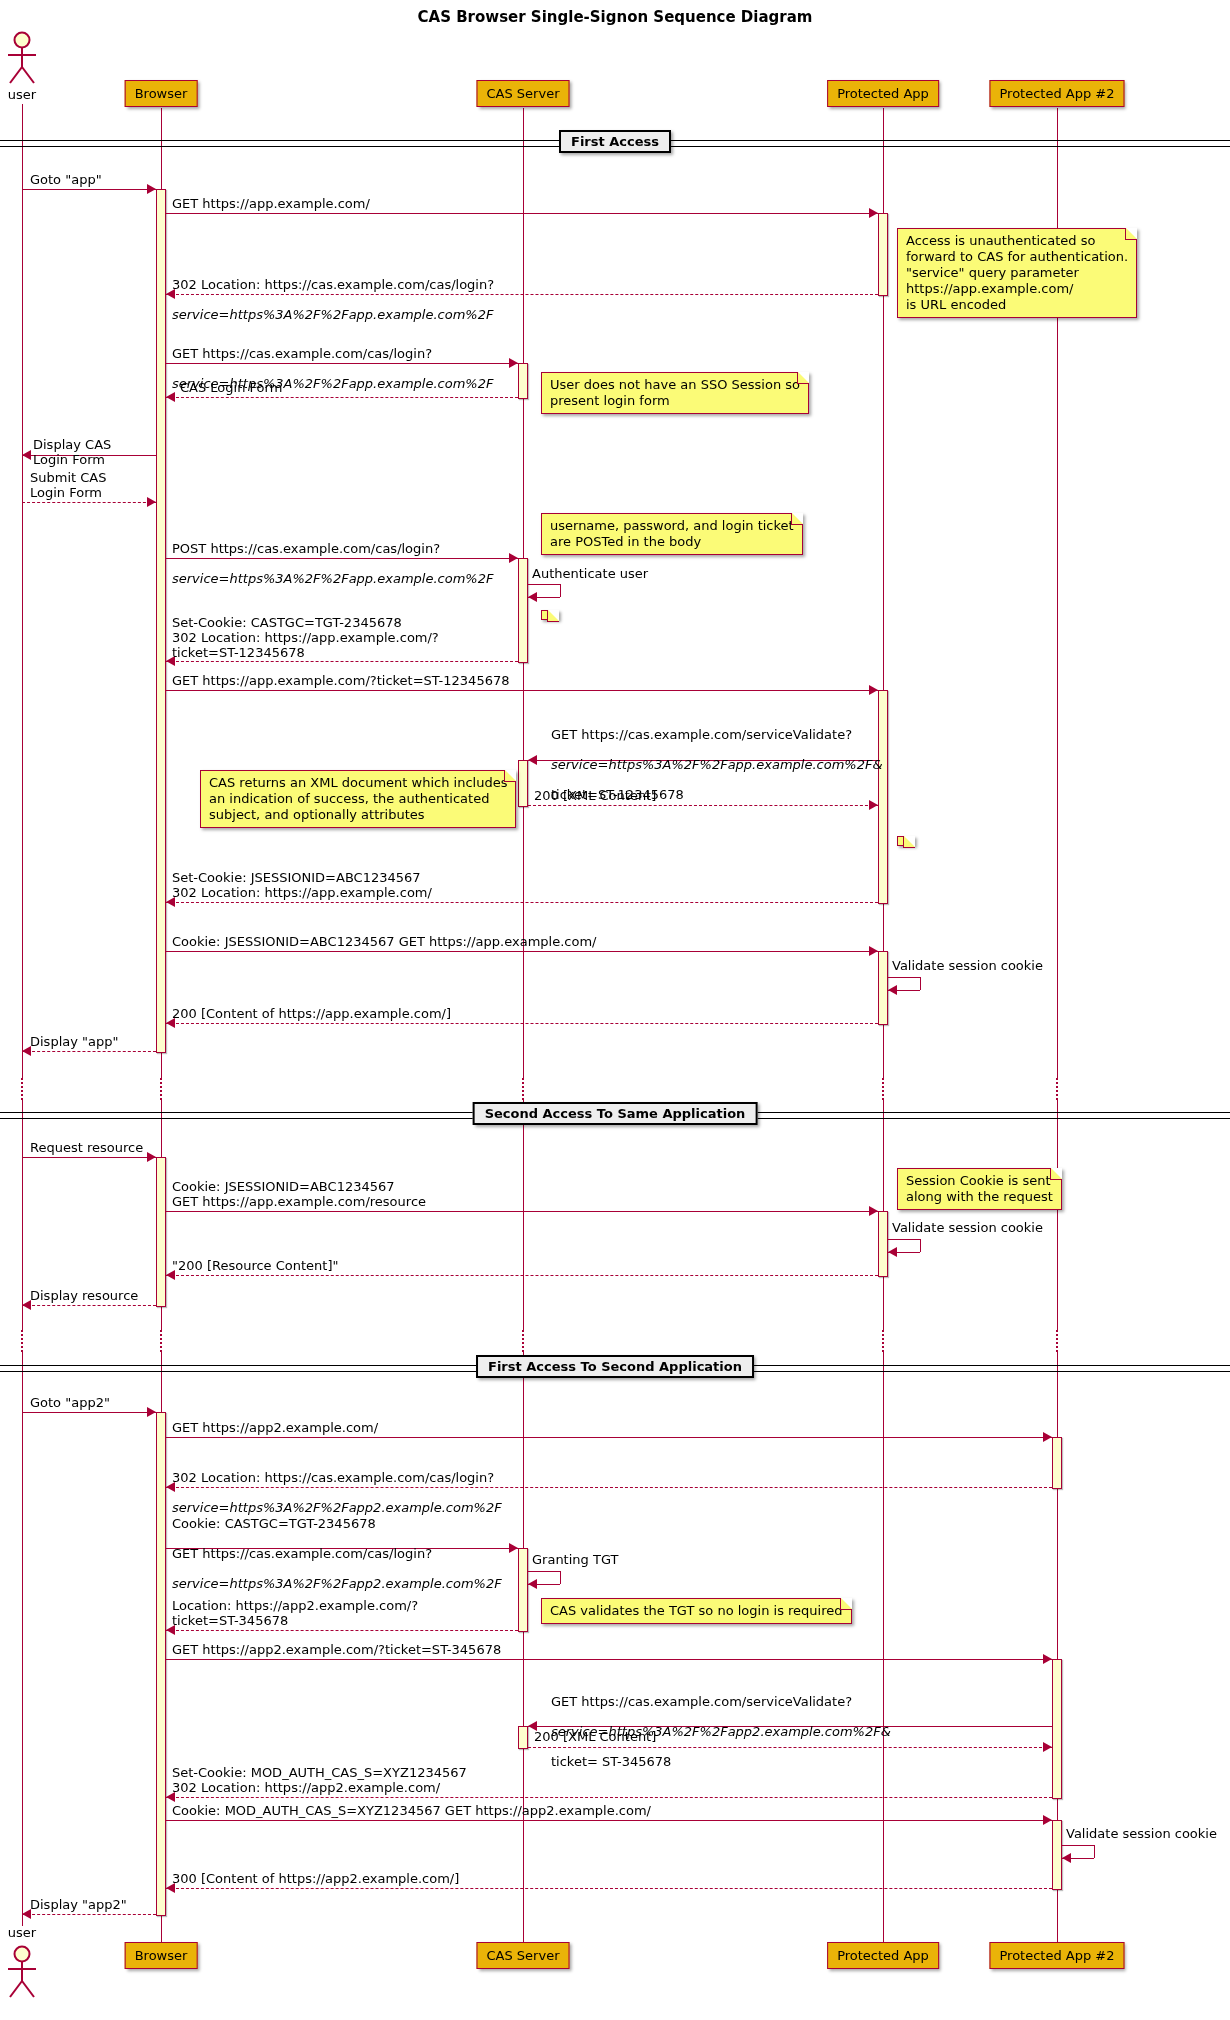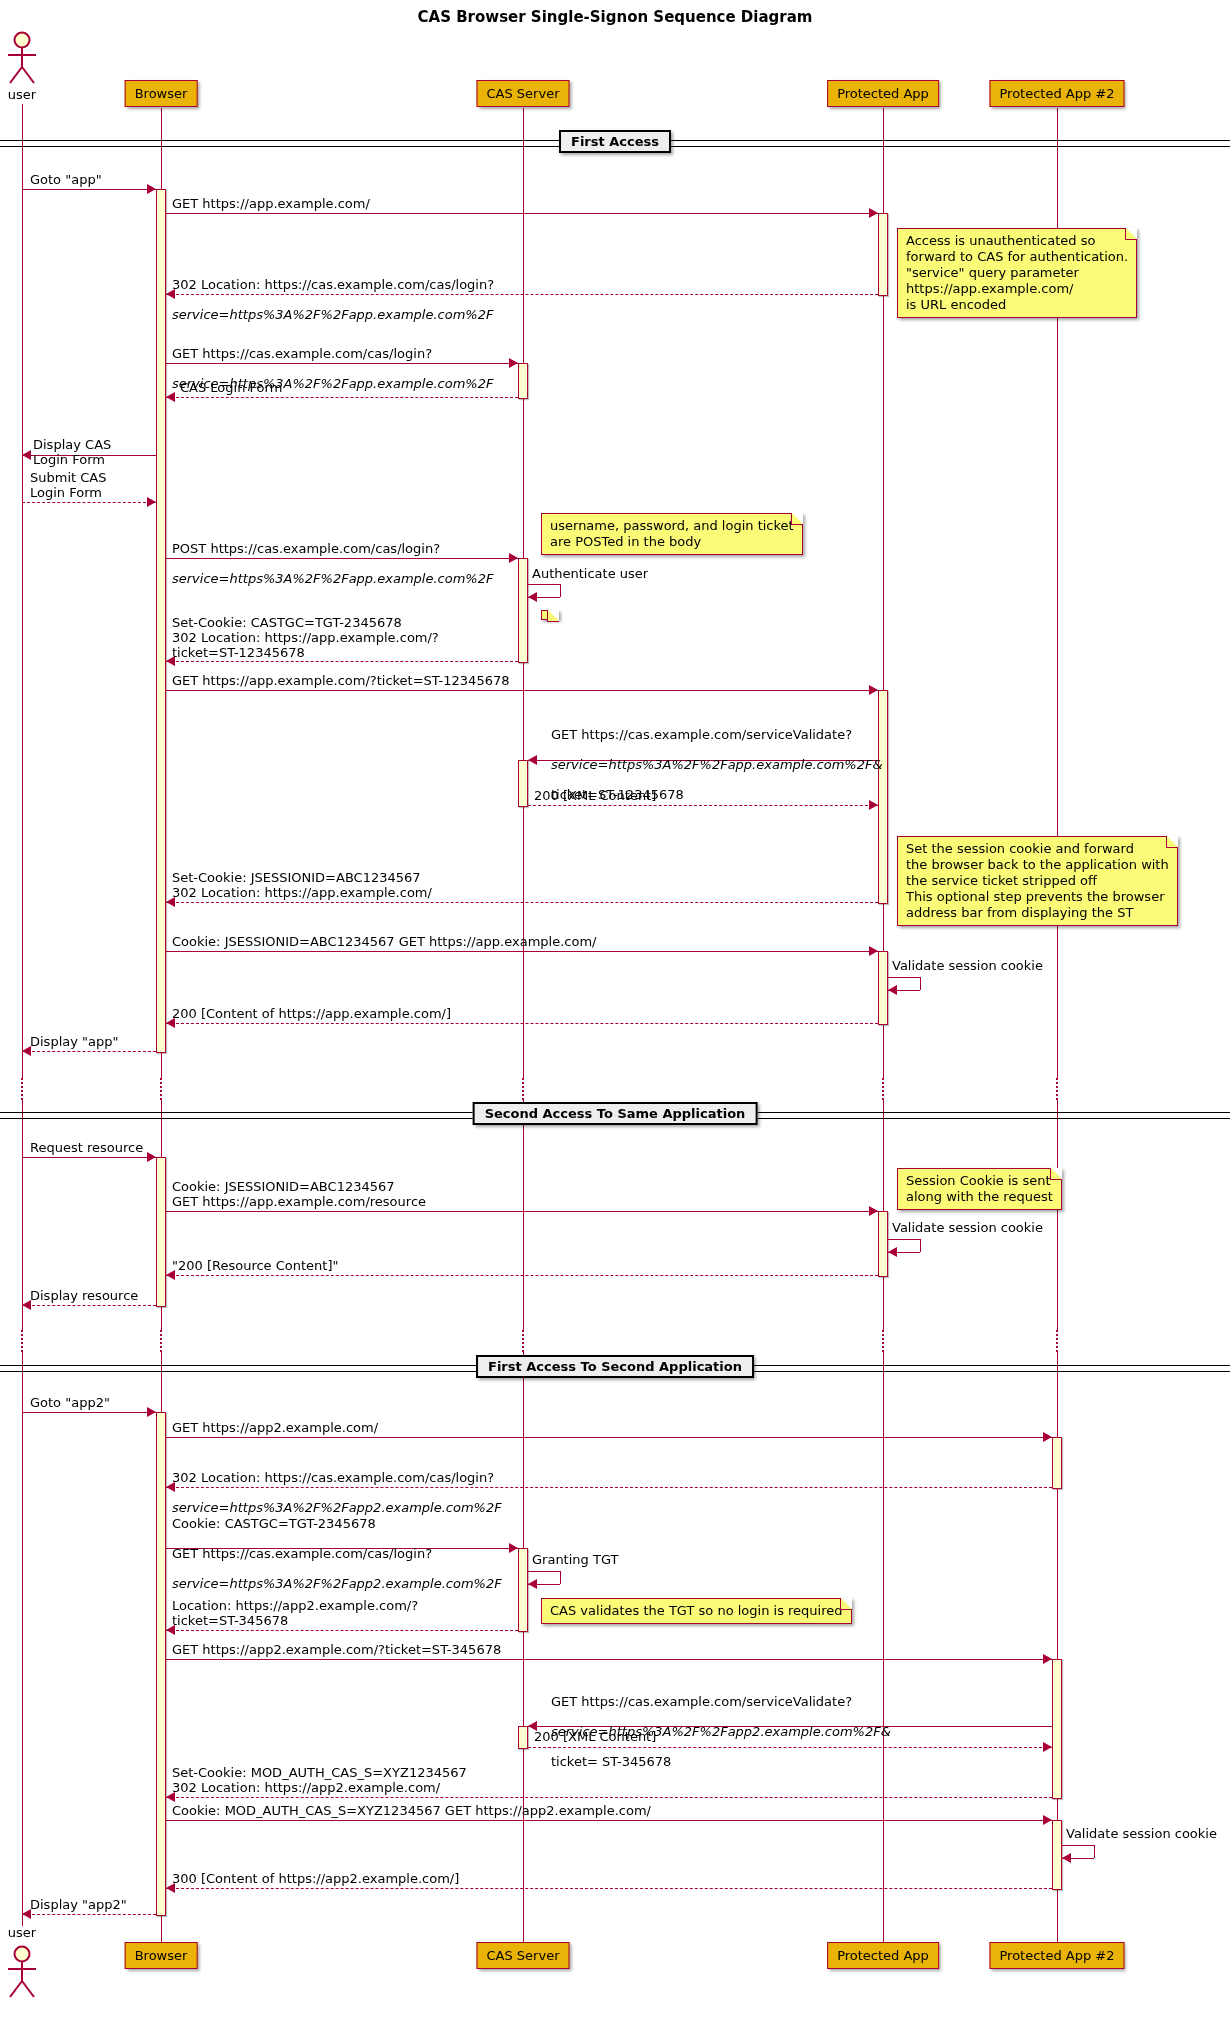--- a/index.html
+++ b/index.html
@@ -240,28 +240,29 @@
   <div class="mlabel" style="left:172px;top:1803px">Cookie: MOD_AUTH_CAS_S=XYZ1234567 GET https://app2.example.com/</div>
   <div class="mlabel" style="left:1066px;top:1826px">Validate session cookie</div>
   <div class="mlabel" style="left:172px;top:1871px">300 [Content of https://app2.example.com/]</div>
   <div class="mlabel" style="left:30px;top:1897px">Display "app2"</div>
 
   <div class="note" style="left:897px;top:228px"><i class="fold"></i><span>Access is unauthenticated so
 forward to CAS for authentication.
 "service" query parameter
 https://app.example.com/
 is URL encoded</span></div>
+  <div class="note" style="left:541px;top:372px"><i class="fold"></i><span>User does not have an SSO Session so
+present login form</span></div>
   <div class="note" style="left:541px;top:513px"><i class="fold"></i><span>username, password, and login ticket
 are POSTed in the body</span></div>
   <div class="note" style="left:541px;top:610px"><i class="fold"></i></div>
-  <div class="note" style="left:897px;top:836px"><i class="fold"></i><span>Set the session cookie and forward
-the browser back to the application with
-the service ticket stripped off
-This optional step prevents the browser
-address bar from displaying the ST</span></div>
+  <div class="note" style="left:200px;top:770px"><i class="fold"></i><span>CAS returns an XML document which includes
+an indication of success, the authenticated
+subject, and optionally attributes</span></div>
+  <div class="note" style="left:897px;top:836px"><i class="fold"></i></div>
   <div class="note" style="left:897px;top:1168px"><i class="fold"></i><span>Session Cookie is sent
 along with the request</span></div>
   <div class="note" style="left:541px;top:1598px"><i class="fold"></i><span>CAS validates the TGT so no login is required</span></div>
 
   <div class="participant" style="left:161px;top:80px">Browser</div>
   <div class="participant" style="left:523px;top:80px">CAS Server</div>
   <div class="participant" style="left:883px;top:80px">Protected App</div>
   <div class="participant" style="left:1057px;top:80px">Protected App #2</div>
 
   <div class="participant" style="left:161px;top:1942px">Browser</div>

